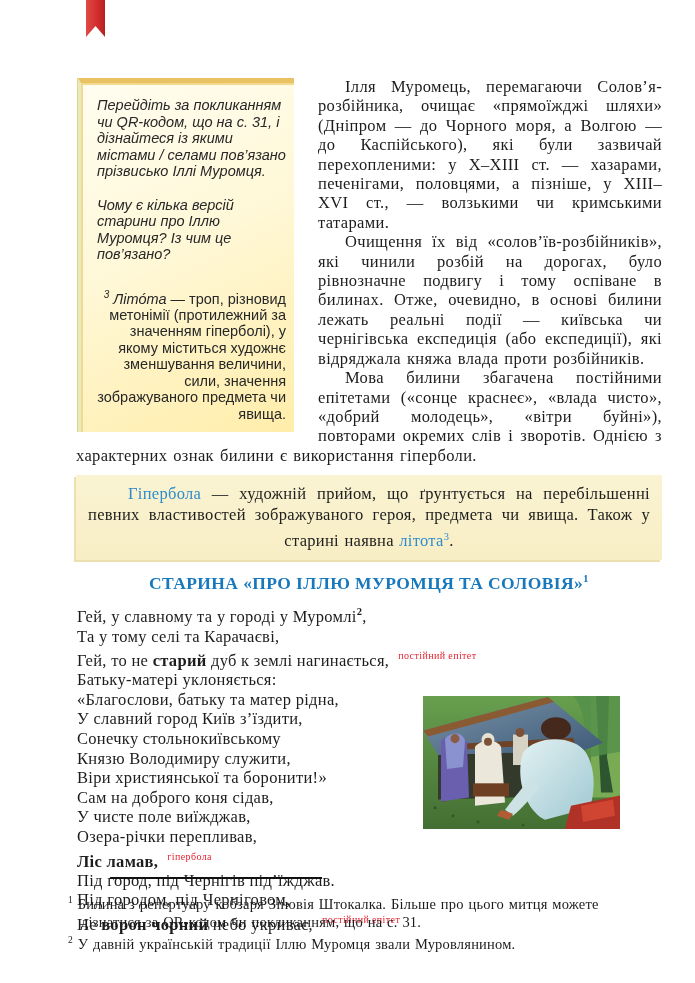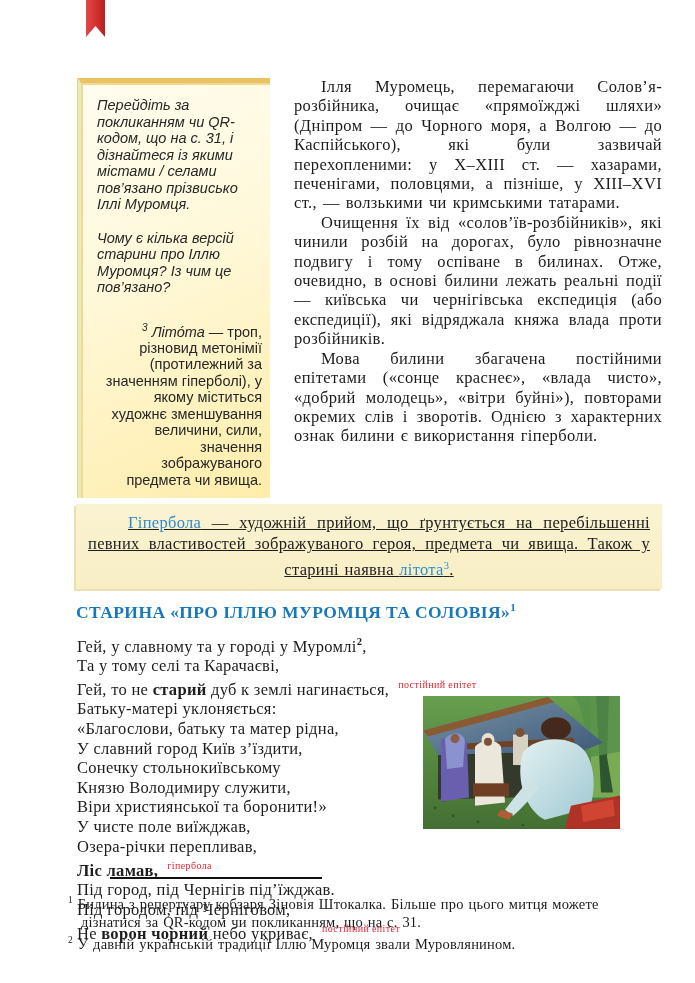--- a/index.html
+++ b/index.html
@@ -11,21 +11,21 @@
   
   .bookmark {
     position:absolute; left:86px; top:0; width:19px; height:37px;
     background:linear-gradient(90deg,#e04a44 0%,#d32f2f 55%,#b72020 100%);
     clip-path:polygon(0 0,100% 0,100% 100%,50% 70%,0 100%);
   }
   .content { position:absolute; left:0; top:77px; width:695px; padding:0 33px 0 76px; }
 
   
   .note-box {
-    float:left; width:192px; min-height:316px; margin:1px 24px 6px 2px;
+    float:left; width:216px; min-height:316px; margin:1px 24px 6px 2px;
     background:linear-gradient(155deg,#fffdf0 0%,#fff8d8 45%,#ffedaa 100%);
     border-top:5px solid #e9c264; border-left:3px solid #e3ecc2;
     box-shadow:2px 2px 0 #f2d98e inset, -1px 0 0 #f0d27a;
     padding:14px 8px 10px 16px;
     font-family:"Liberation Sans", sans-serif; font-size:14.5px; line-height:16.5px; color:#272727;
   }
   .note-box p { margin-bottom:17px; }
   .note-box .italic { font-style:italic; }
   .note-box .note-def { margin-top:24px; margin-bottom:0;text-align:right; }
   .note-box .note-def .term { font-style:italic; }
@@ -38,27 +38,27 @@
   }
   .body-p.indent { text-indent:27px; }
 
   
   .def-box {
     clear:both; margin-top:10px;
     background:linear-gradient(180deg,#faf3d2 0%,#f8eec5 100%);
     box-shadow:-2px 2px 0 #ece0b0;
     padding:8px 12px 9px 12px;
     font-size:16.5px; line-height:21px; text-align:justify; text-align-last:center;
-    text-indent:40px; letter-spacing:.3px; word-spacing:1px;text-decoration:underline;
+    text-indent:40px; letter-spacing:.3px; word-spacing:1px;
   }
   .blue-term { color:#2f8ccc; text-decoration:none; }
   .def-box sup { font-size:10.5px; }
 
   .heading {
-    margin:12px 0 9px 0; 
+    margin:12px 0 9px 0; text-align:center;
     font-size:17.5px; font-weight:bold; color:#1878be; letter-spacing:.4px;
   }
   .heading sup { font-size:11px; }
 
   
   .poem { margin-left:1px; }
   .poem-line { font-size:16.5px; line-height:19.6px; letter-spacing:.3px; white-space:nowrap; }
   .poem-line .b { font-weight:bold; }
   .poem-line sup { font-size:10.5px; font-weight:bold; }
   .poem-line .note {
@@ -108,20 +108,21 @@
     <div class="poem" id="poem">
         <div class="poem-line"><span>Гей, у славному та у городі у Муромлі</span><sup>2</sup><span>,</span></div>
         <div class="poem-line"><span>Та у тому селі та Карачаєві,</span></div>
         <div class="poem-line"><span>Гей, то не </span><span class="b">старий</span><span> дуб к землі нагинається,</span><span class="note">постійний епітет</span></div>
         <div class="poem-line"><span>Батьку-матері уклоняється:</span></div>
         <div class="poem-line"><span>«Благослови, батьку та матер рідна,</span></div>
         <div class="poem-line"><span>У славний город Київ з’їздити,</span></div>
         <div class="poem-line"><span>Сонечку стольнокиївському</span></div>
         <div class="poem-line"><span>Князю Володимиру служити,</span></div>
         <div class="poem-line"><span>Віри християнської та боронити!»</span></div>
+        <div class="poem-line"><span>Сам на доброго коня сідав,</span></div>
         <div class="poem-line"><span>У чисте поле виїжджав,</span></div>
         <div class="poem-line"><span>Озера-річки перепливав,</span></div>
         <div class="poem-line"><span class="b">Ліс ламав,</span><span class="note">гіпербола</span></div>
         <div class="poem-line"><span>Під город, під Чернігів під’їжджав.</span></div>
         <div class="poem-line"><span>Під городом, під Черніговом,</span></div>
         <div class="poem-line"><span>Не </span><span class="b">ворон чорний</span><span> небо укриває,</span><span class="note">постійний епітет</span></div>
       </div>
   </div>
 
   <svg class="illustration" viewBox="0 0 197 131" preserveAspectRatio="none" role="img">

